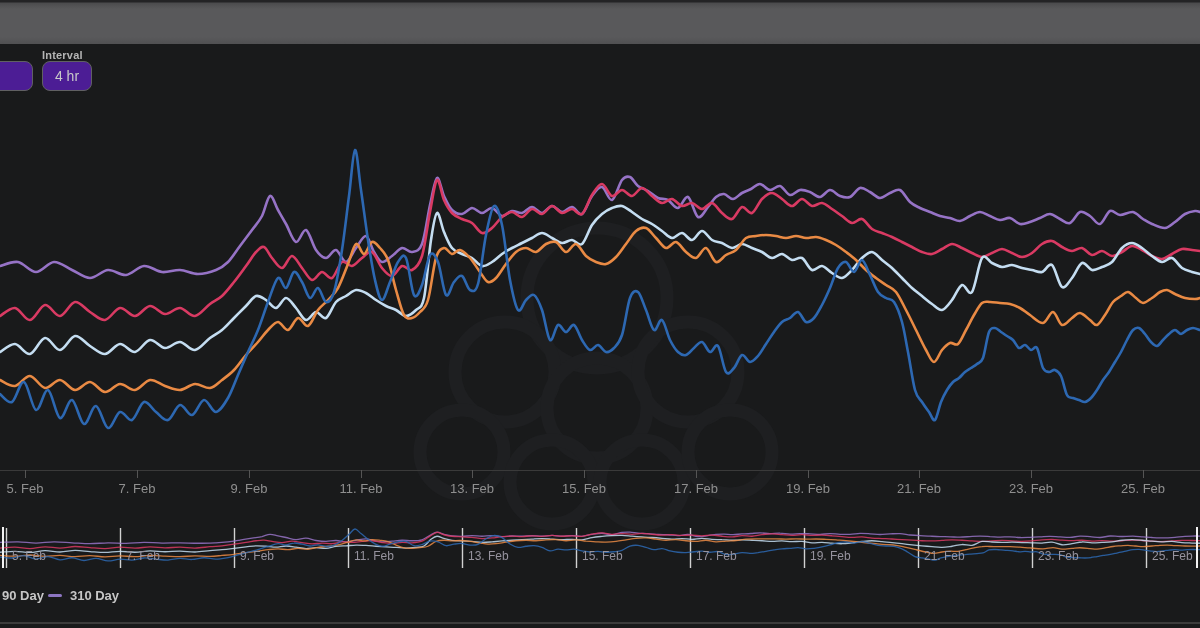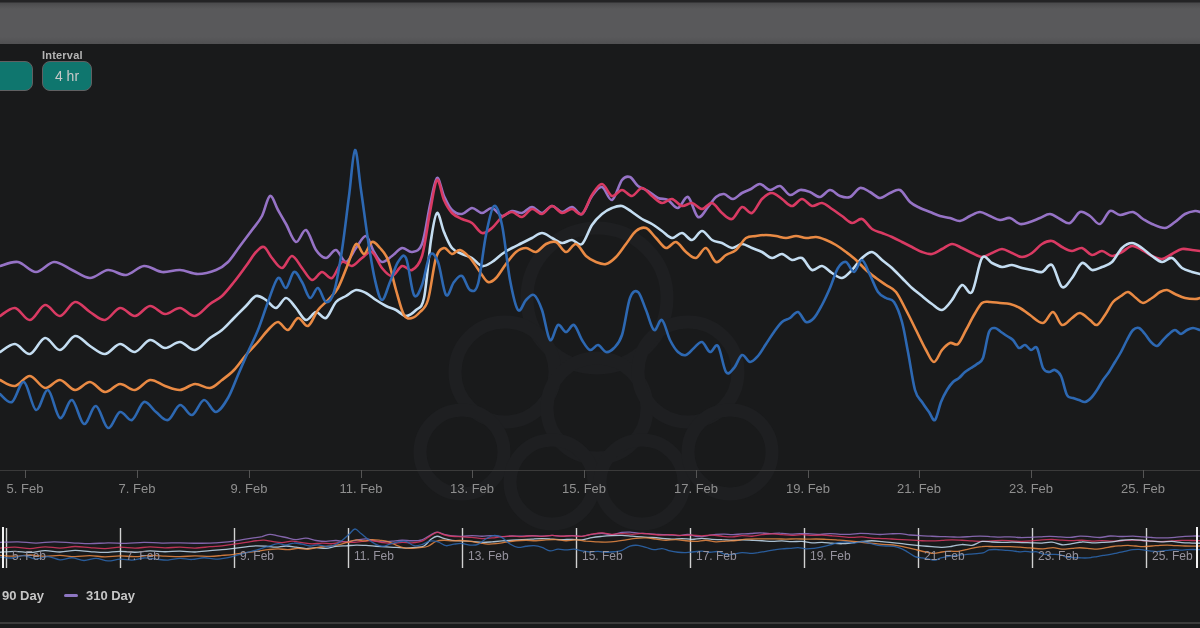--- a/index.html
+++ b/index.html
@@ -4,34 +4,34 @@
 <style>
   html,body{margin:0;padding:0;background:#0e0e0f;}
   .stage{position:relative;width:1200px;height:628px;overflow:hidden;background:#191a1b;
          font-family:"Liberation Sans",sans-serif;-webkit-font-smoothing:antialiased;}
   
   .topbar{position:absolute;left:0;top:0;width:1200px;height:44px;
           background:linear-gradient(180deg,#232325 0px,#232325 2px,#4b4b4d 3px,#59595b 9px,#59595b 37px,#505052 44px);}
   
   .ctl-label{position:absolute;left:42px;top:49px;font-size:11px;font-weight:bold;color:#b5b5b5;letter-spacing:.2px;}
   .btn{position:absolute;top:61px;height:30px;box-sizing:border-box;border:1.5px solid #606062;
-       border-radius:8px;background:#0f766e;color:#c9c9c9;font-size:14px;
+       border-radius:8px;background:#4c1d95;color:#c9c9c9;font-size:14px;
        display:flex;align-items:center;justify-content:center;cursor:pointer;}
   .btn-partial{left:-22px;width:55px;}
   .btn-interval{left:42px;width:50px;}
   
   svg.chart{position:absolute;left:0;top:0;}
   
   .x-label{position:absolute;top:481px;transform:translateX(-50%);font-size:13px;color:#8f8f8f;white-space:nowrap;}
   
   .minimap{position:absolute;left:0;top:527px;width:1200px;height:41px;
            background:#48434f;border-top:1px solid #5a5565;border-bottom:1px solid #55505f;}
   .mini-label{position:absolute;top:549px;font-size:12px;color:#96939e;white-space:nowrap;}
   
-  .legend{position:absolute;left:2px;top:588px;display:flex;align-items:center;gap:20px;}
+  .legend{position:absolute;left:2px;top:588px;display:flex;align-items:center;gap:4px;}
   .legend-item{display:flex;align-items:center;gap:8px;font-size:13px;font-weight:bold;color:#c6c6c6;cursor:pointer;}
   .legend-dash{display:inline-block;width:14px;height:3px;border-radius:2px;}
   
   .bottom-divider{position:absolute;left:0;top:622px;width:1200px;height:2px;background:#3c3c3c;}
 </style>
 </head>
 <body>
 
 <div class="stage">
 

